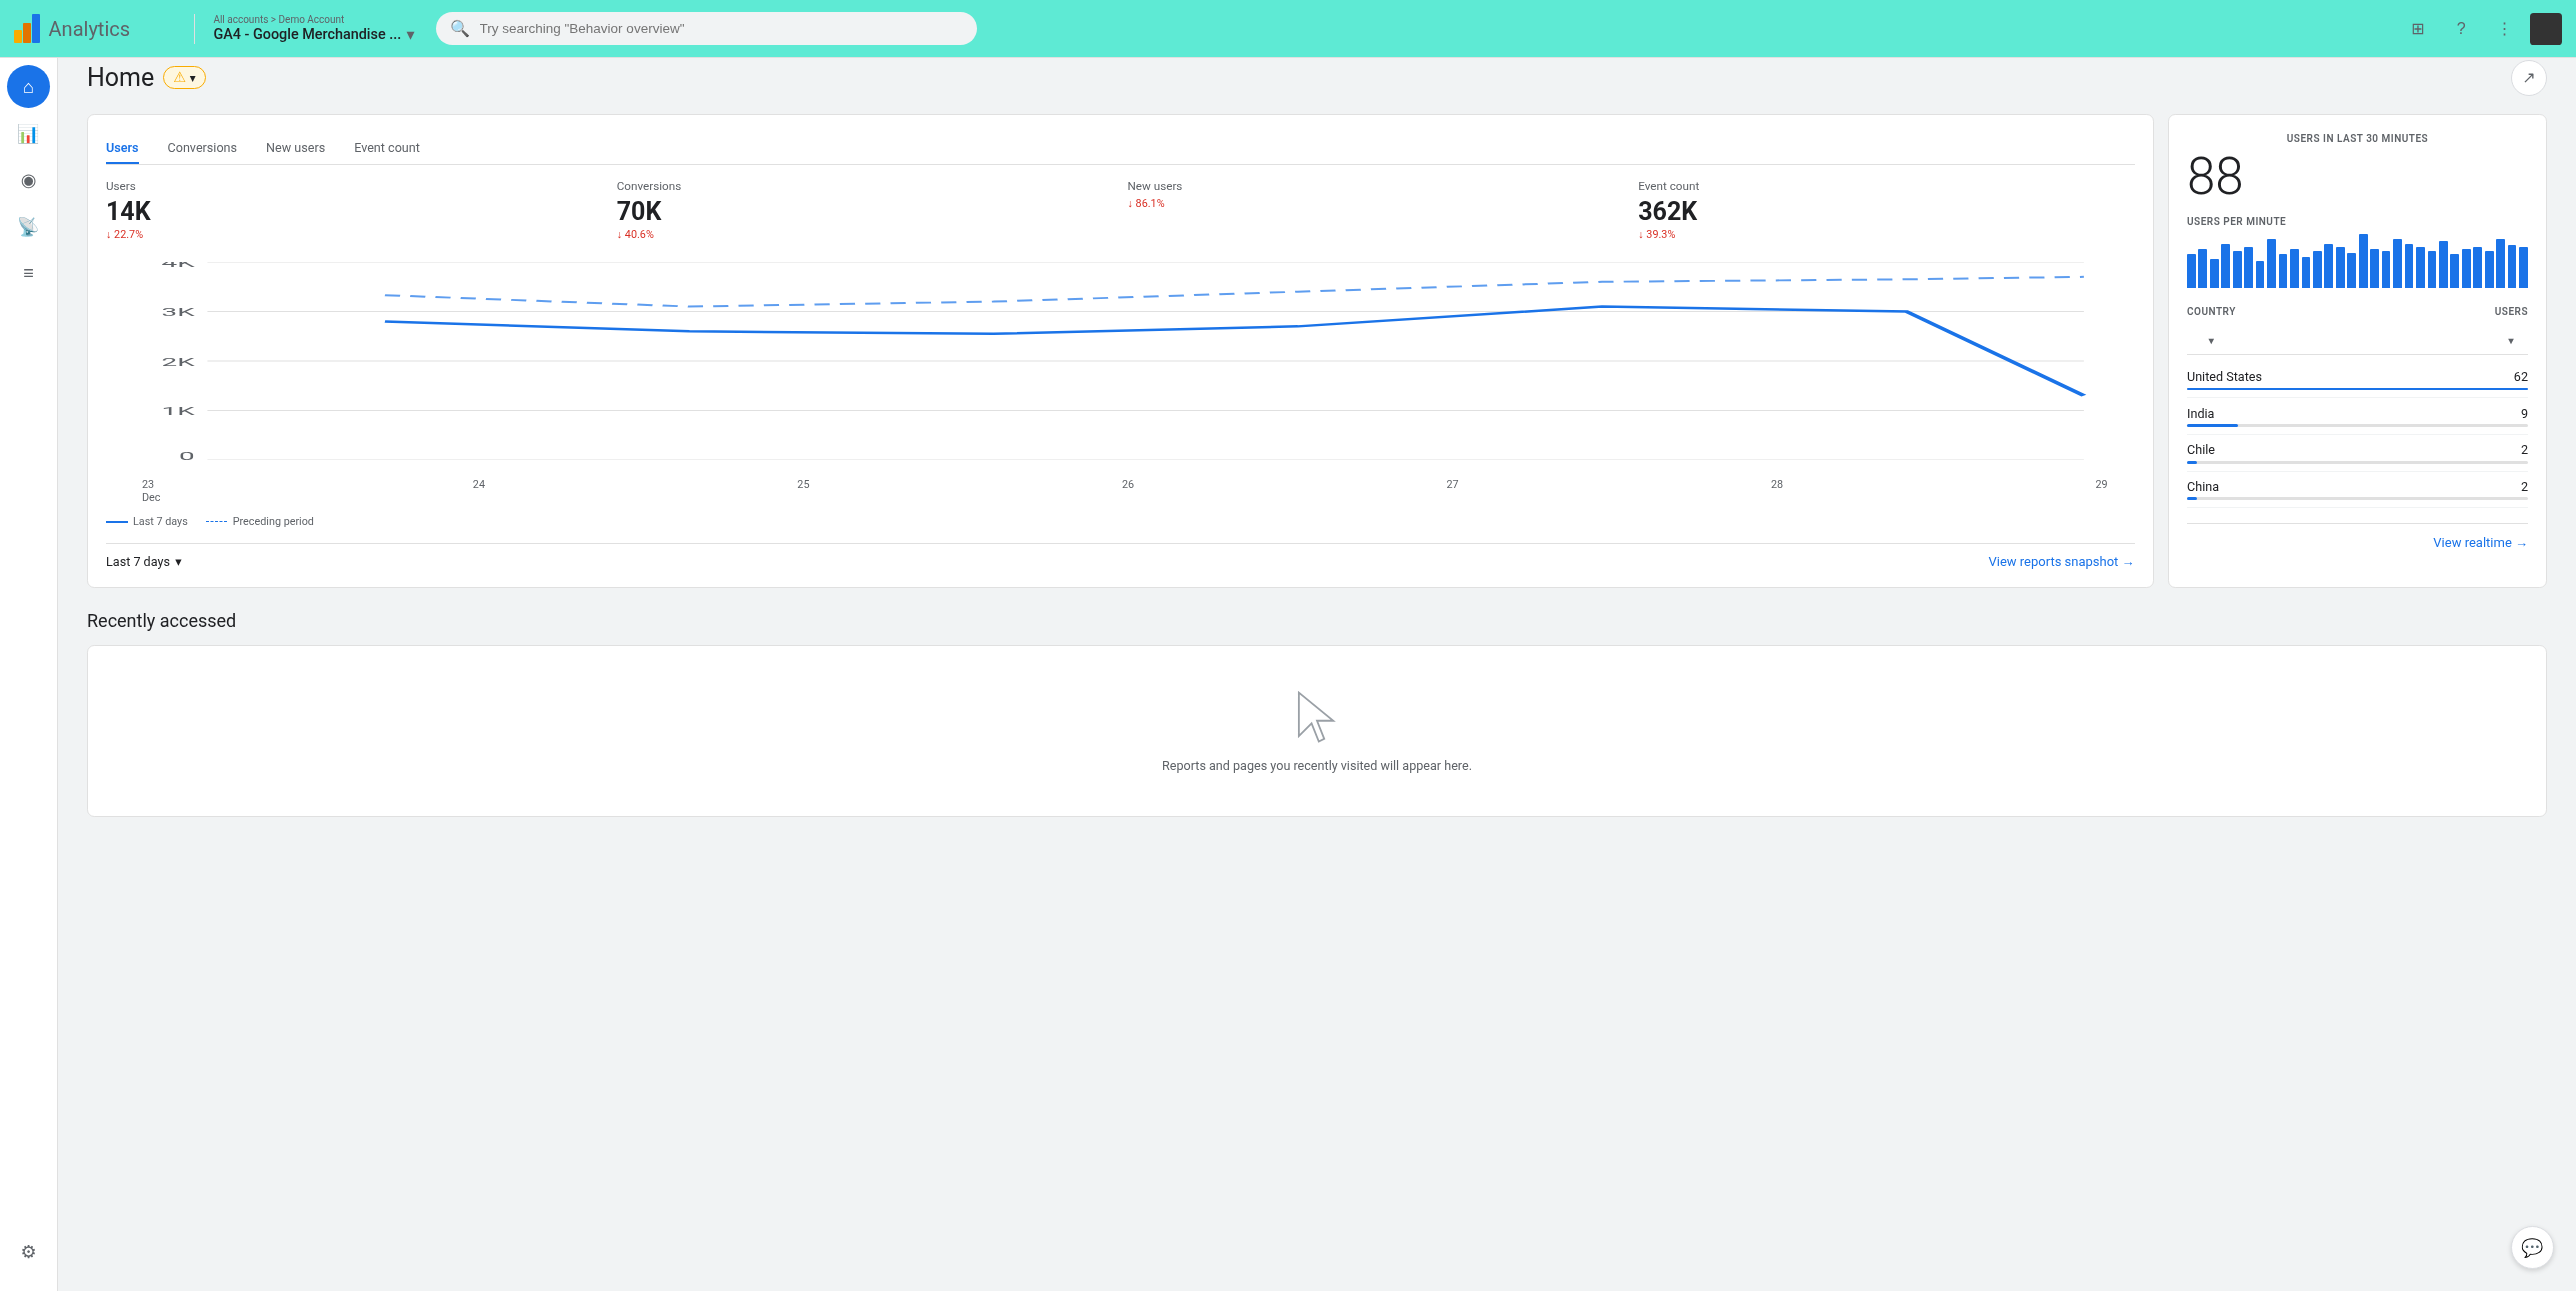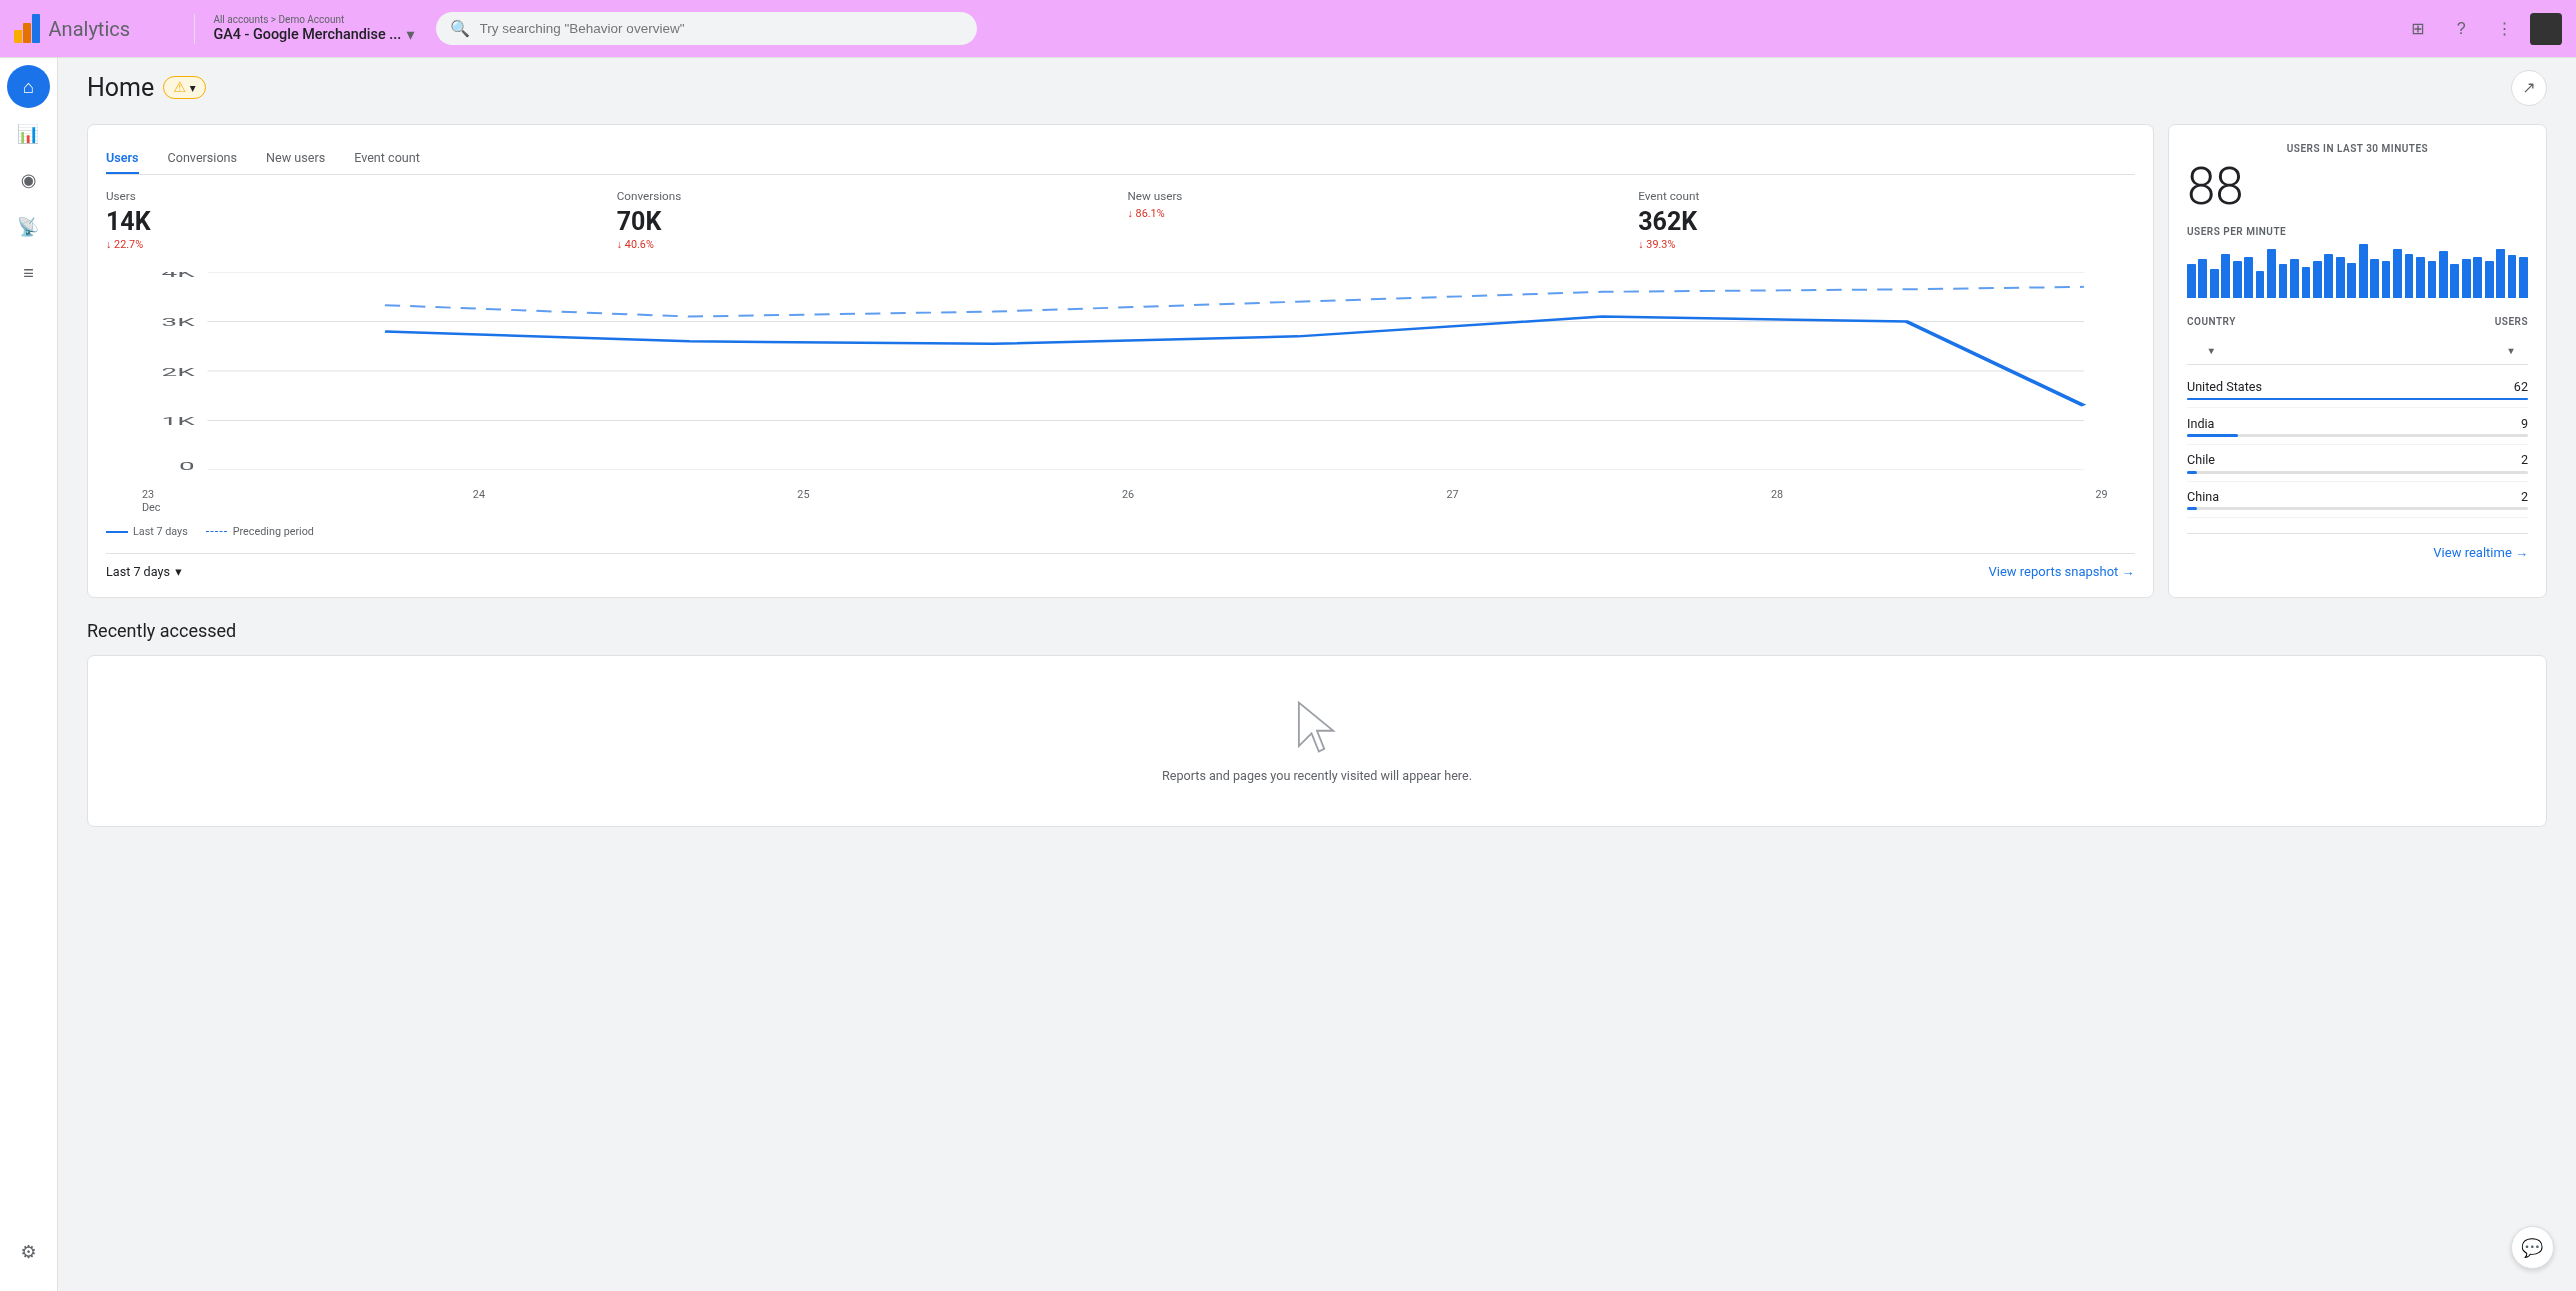--- a/index.html
+++ b/index.html
@@ -2,21 +2,21 @@
 <html style="font-size:14.4px"><head>
   <meta charset="utf-8">
   <style>
     * { box-sizing: border-box; margin: 0; padding: 0; }
     body { font-family: 'Google Sans', Roboto, Arial, sans-serif; background: #f1f3f4; color: #202124; font-size: 12.6px; }
 
     
     .header {
       display: flex;
       align-items: center;
-      background: #f0abfc;
+      background: #5eead4;
       border-bottom: 0.9px solid #e0e0e0;
       height: 58px;
       padding: 0 14.4px;
       position: fixed;
       top: 0; left: 0; right: 0;
       z-index: 100;
     }
     .header-logo {
       display: flex;
       align-items: center;
@@ -145,21 +145,21 @@
       color: #fff;
       border-radius: 50%;
     }
     .sidebar-spacer { flex: 1; }
     .sidebar-bottom {
       margin-bottom: 14.4px;
     }
 
     
     .main {
-      margin-top: 48px;
+      margin-top: 38px;
       margin-left: 58px;
       padding: 21.6px 29px;
       min-height: calc(100vh - 58px);
     }
     .page-header {
       display: flex;
       align-items: center;
       justify-content: space-between;
       margin-bottom: 18px;
     }

